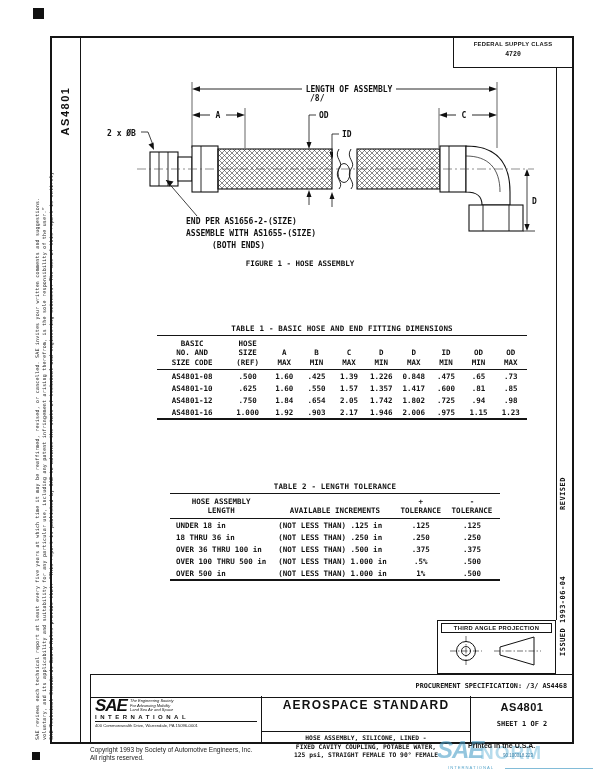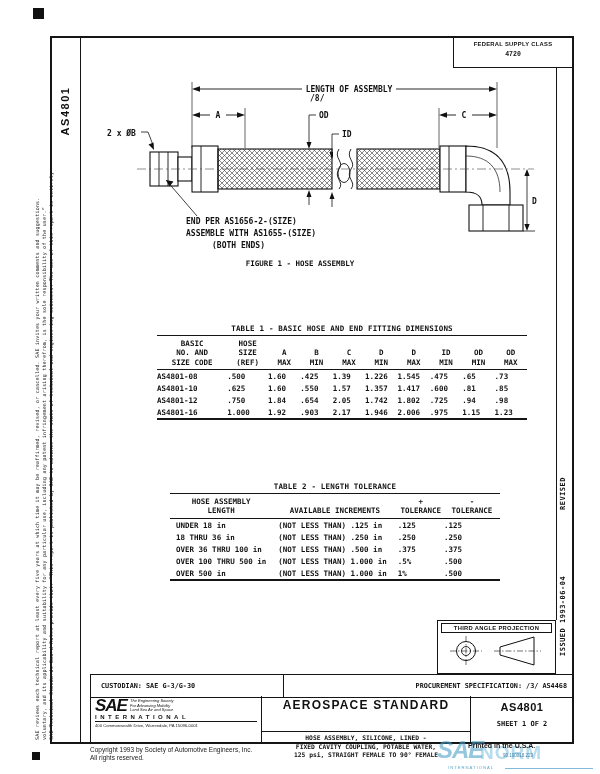--- a/index.html
+++ b/index.html
@@ -21,21 +21,21 @@
   .strip-label{font-family:"DejaVu Sans Mono",monospace;font-weight:bold;font-size:7px;letter-spacing:.5px;}
   
   svg text{font-family:"DejaVu Sans Mono",monospace;font-weight:bold;font-size:8px;fill:#111;}
   .fig-caption{font-family:"DejaVu Sans Mono",monospace;font-weight:bold;font-size:7.5px;text-align:center;}
   
   .tblwrap{position:absolute;}
   .tbl-title{font-family:"DejaVu Sans Mono",monospace;font-weight:bold;font-size:7.5px;text-align:center;margin-bottom:2px;letter-spacing:.2px;}
   table{width:100%;border-collapse:collapse;border-top:1.5px solid #151515;}
   thead td{font-family:"DejaVu Sans Mono",monospace;font-weight:bold;font-size:7.5px;text-align:center;
            vertical-align:bottom;white-space:pre-line;line-height:1.25;padding:3px 0 2px;border-bottom:1.5px solid #151515;}
-  tbody td{font-family:"DejaVu Sans Mono",monospace;font-weight:bold;font-size:7.5px;text-align:left;padding:2px 0 1px;white-space:nowrap;}
+  tbody td{font-family:"DejaVu Sans Mono",monospace;font-weight:bold;font-size:7.5px;text-align:center;padding:2px 0 1px;white-space:nowrap;}
   tbody{border-bottom:2.6px solid #151515;}
   #tolerance-table tbody td:nth-child(1),#tolerance-table tbody td:nth-child(2){text-align:left;padding-left:6px;}
   
   .tap-box{position:absolute;left:385px;top:582px;width:117px;height:52px;border:1.6px solid #151515;}
   .tap-head{margin:2px 3px 0 3px;border:1.4px solid #151515;text-align:center;font-size:5.8px;font-weight:bold;letter-spacing:.3px;padding:1px 0;}
   
   .tb-row1{position:absolute;left:38px;top:636px;width:482px;height:22px;border:1.6px solid #151515;display:flex;}
   .tb-row1 .c1{width:182px;border-right:1.5px solid #151515;display:flex;align-items:center;padding-left:10px;}
   .tb-row1 .c2{flex:1;display:flex;align-items:center;justify-content:flex-end;padding-right:6px;}
   .tb-row1 span{font-family:"DejaVu Sans Mono",monospace;font-weight:bold;font-size:6.8px;}
@@ -237,21 +237,21 @@
             </tr>
           </thead>
         <tbody>
             <tr>
               <td>AS4801-08</td>
               <td>.500</td>
               <td>1.60</td>
               <td>.425</td>
               <td>1.39</td>
               <td>1.226</td>
-              <td>1.545</td>
+              <td>0.848</td>
               <td>.475</td>
               <td>.65</td>
               <td>.73</td>
             </tr>
             <tr>
               <td>AS4801-10</td>
               <td>.625</td>
               <td>1.60</td>
               <td>.550</td>
               <td>1.57</td>
@@ -350,23 +350,20 @@
         <circle cx="28" cy="18" r="9.5" fill="none" stroke="#111" stroke-width="1"></circle>
         <circle cx="28" cy="18" r="4.5" fill="none" stroke="#111" stroke-width="0.9"></circle>
         <line x1="12" y1="18" x2="44" y2="18" stroke="#111" stroke-width="0.6" stroke-dasharray="6 2 1.5 2"></line>
         <line x1="28" y1="3" x2="28" y2="33" stroke="#111" stroke-width="0.6" stroke-dasharray="6 2 1.5 2"></line>
         <path d="M62,14 L62,22 L96,32 L96,4 Z" fill="none" stroke="#111" stroke-width="1"></path>
         <line x1="56" y1="18" x2="103" y2="18" stroke="#111" stroke-width="0.6" stroke-dasharray="6 2 1.5 2"></line>
       </svg>
     </div>
 
     <div class="tb-row1">
-      <div class="c1">
-        <span>CUSTODIAN:  SAE G-3/G-30</span>
-      </div>
       <div class="c2">
         <span>PROCUREMENT SPECIFICATION:   /3/  AS4468</span>
       </div>
     </div>
 
     <div class="tb-row2">
       <div class="logo-cell">
         <div class="logo-top">
           <div class="sae-brand">SAE</div>
           <div class="tagline">

